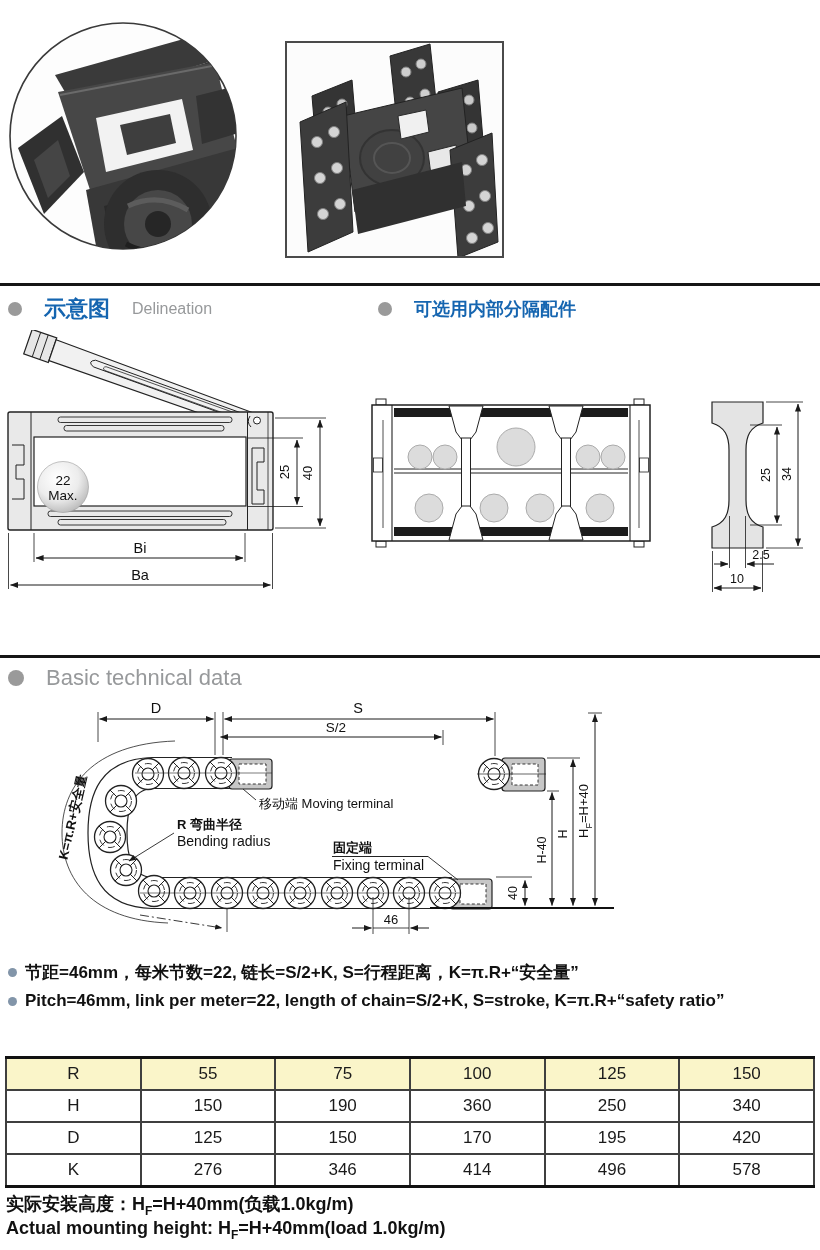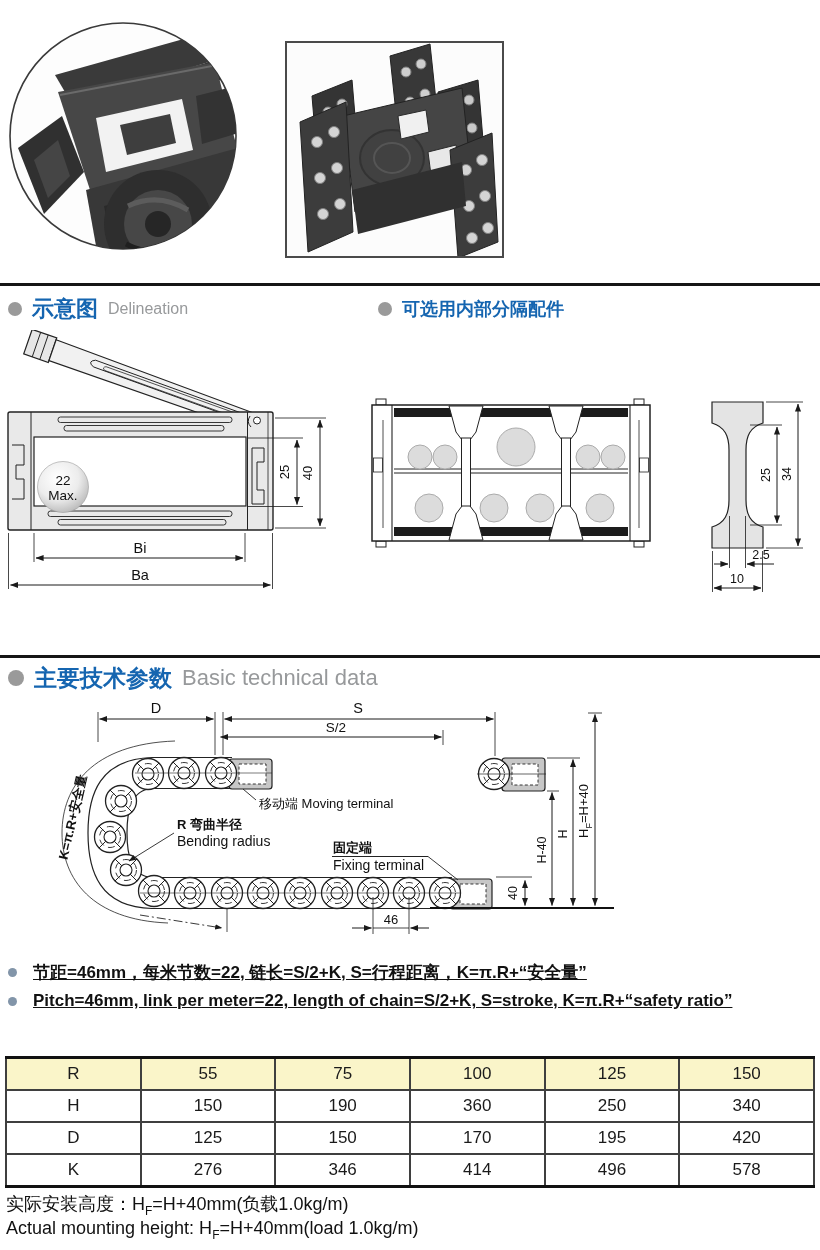--- a/index.html
+++ b/index.html
@@ -3,38 +3,38 @@
 <meta charset="utf-8">
 <style>
   html,body{margin:0;padding:0;}
   body{
     width:820px;height:1250px;position:relative;background:#ffffff;
     font-family:"Liberation Sans","DejaVu Sans",sans-serif;color:#1a1a1a;
     overflow:hidden;
   }
   .abs{position:absolute;}
   .rule{position:absolute;left:0;width:820px;height:3px;background:#161616;}
-  .sec-header{position:absolute;display:flex;align-items:center;gap:10px;white-space:nowrap;}
+  .sec-header{position:absolute;display:flex;align-items:center;gap:22px;white-space:nowrap;}
   .bullet{display:inline-block;border-radius:50%;background:#9a9a9a;flex:0 0 auto;}
   .bullet.big{width:16px;height:16px;}
   .bullet.small{width:14px;height:14px;}
   .zh-title{color:#1565b0;font-weight:bold;}
   .en-title{color:#97999b;}
-  .note-line{position:absolute;left:8px;display:flex;align-items:center;gap:16px;font-weight:bold;font-size:17px;color:#111;white-space:nowrap;text-decoration:underline;}
+  .note-line{position:absolute;left:8px;display:flex;align-items:center;gap:8px;font-weight:bold;font-size:17px;color:#111;white-space:nowrap;}
   .note-bullet{width:9px;height:9px;border-radius:50%;background:#8295a9;flex:0 0 auto;}
   table.tech{
     position:absolute;left:5px;top:1056px;width:810px;height:132px;
     border-collapse:collapse;table-layout:fixed;font-size:17px;
     border-top:3px solid #111;border-bottom:3px solid #111;
   }
   table.tech td{
     border:2px solid #3f3f3f;text-align:center;vertical-align:middle;padding:0;color:#1a1a1a;
   }
   table.tech tr.hdr td{background:#faf5c9;}
-  .footer-line{position:absolute;left:6px;font-size:18px;font-weight:normal;color:#111;white-space:nowrap;}
+  .footer-line{position:absolute;left:6px;font-size:18px;font-weight:bold;color:#111;white-space:nowrap;}
   .footer-line sub{font-size:12px;}
   svg text{fill:#111;}
 </style>
 </head>
 <body>
 
 <svg width="0" height="0" style="position:absolute" aria-hidden="true">
   <defs>
     <marker id="arw" viewBox="0 0 10 10" refX="9.5" refY="5" markerWidth="8" markerHeight="8" orient="auto-start-reverse">
       <path d="M0,1.2 L10,5 L0,8.8 Z" fill="#1a1a1a"></path>
@@ -243,21 +243,20 @@
   <text transform="translate(770,475) rotate(-90)" font-size="12.5" text-anchor="middle">25</text>
   <text transform="translate(791,474) rotate(-90)" font-size="12.5" text-anchor="middle">34</text>
   <text x="761" y="559" font-size="12.5" text-anchor="middle">2.5</text>
   <text x="737" y="583" font-size="12.5" text-anchor="middle">10</text>
 </svg>
 
 <div class="rule" style="top:655px"></div>
 
 <div class="sec-header" style="left:8px;top:662px;height:32px">
   <span class="bullet big"></span>
-  <span class="zh-title" style="font-size:23px">主要技术参数</span>
   <span class="en-title" style="font-size:22px">Basic technical data</span>
 </div>
 
 <svg class="abs" style="left:0;top:695px" width="820" height="255" viewBox="0 695 820 255">
   <defs>
     <g id="linkshape">
       <circle r="15.5" fill="#ffffff" stroke="#222" stroke-width="1.3"></circle>
       <circle r="10.5" fill="none" stroke="#3a3a3a" stroke-width="1" stroke-dasharray="7 4.5"></circle>
       <line x1="4.2" y1="4.2" x2="11" y2="11" stroke="#222" stroke-width="1"></line>
       <line x1="-4.2" y1="4.2" x2="-11" y2="11" stroke="#222" stroke-width="1"></line>

